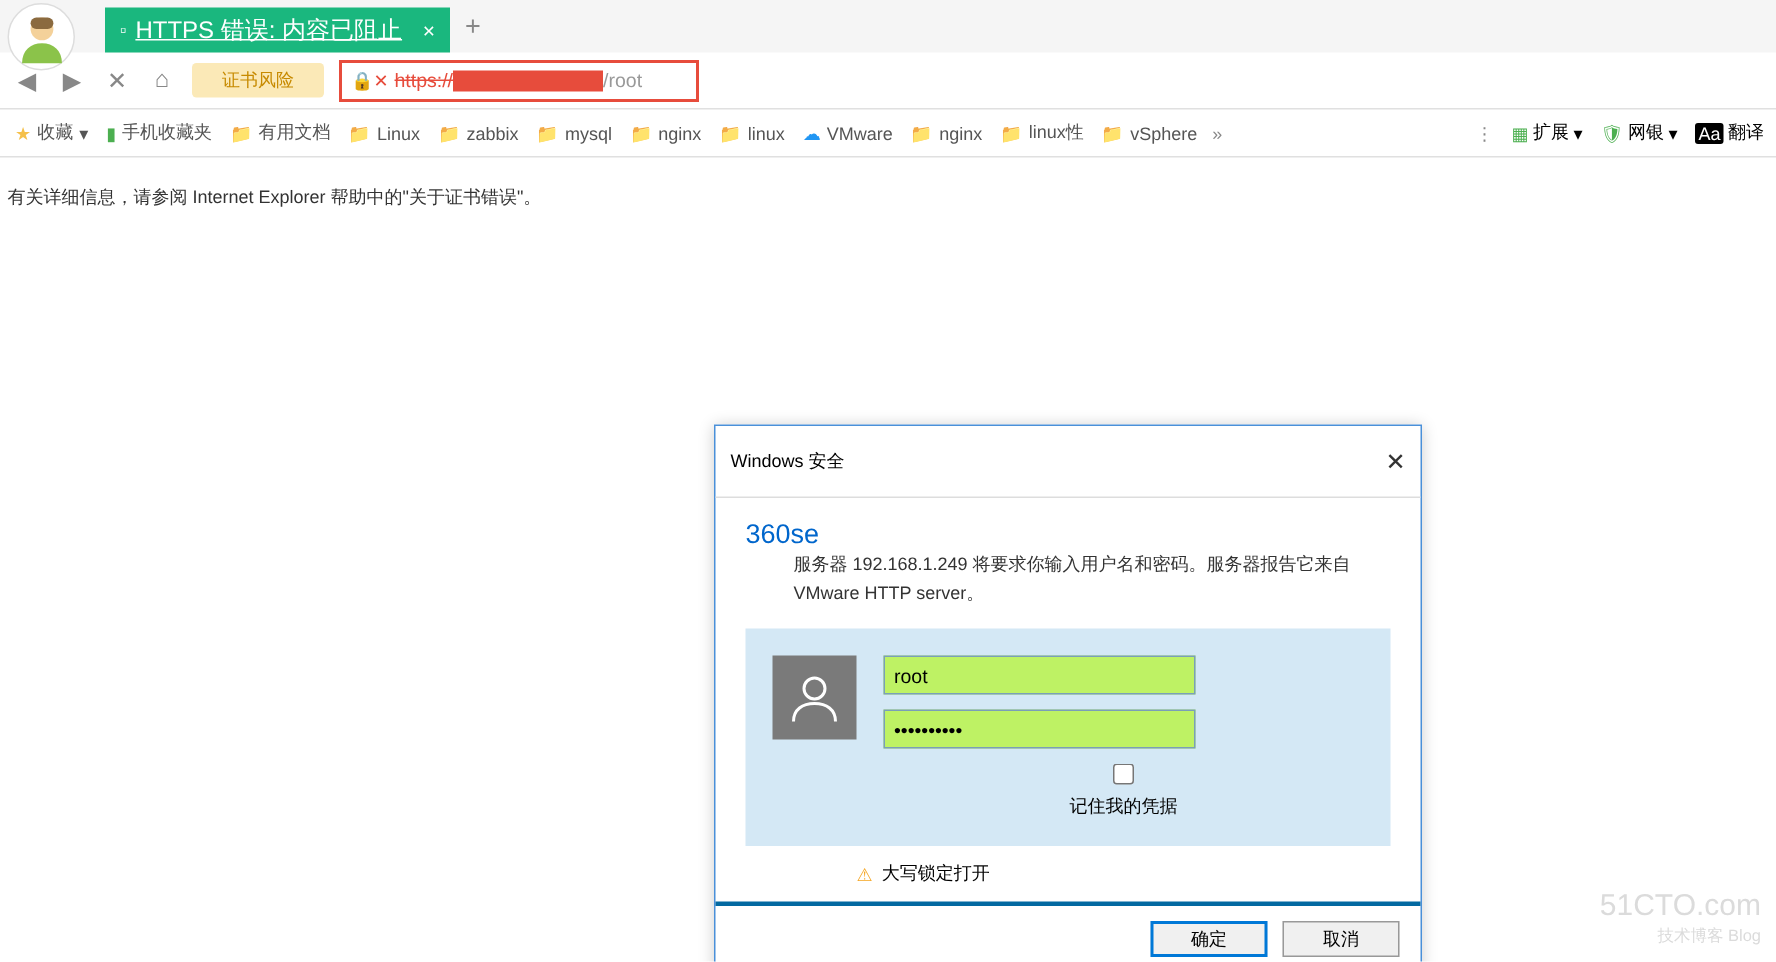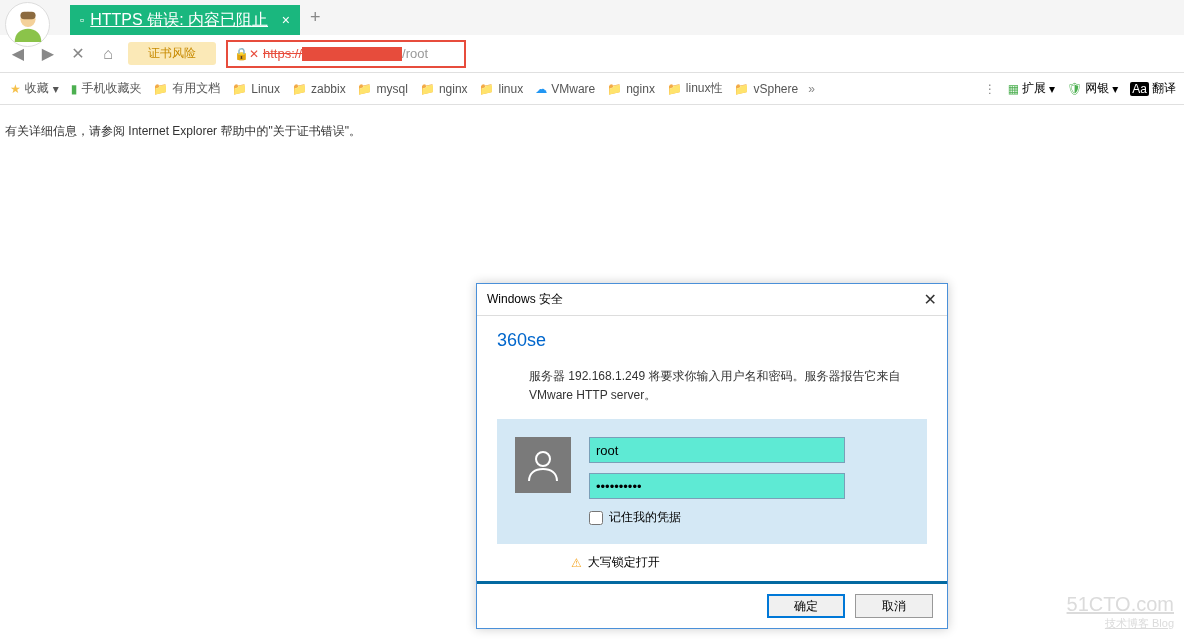--- a/index.html
+++ b/index.html
@@ -36,40 +36,40 @@
 .right-tools { margin-left: auto; display: flex; gap: 12px; align-items: center; }
 .ext-icon { display: flex; align-items: center; gap: 3px; }
 
 
 .content { padding: 18px 5px; }
 .err-title { color: #e74c3c; font-size: 14px; margin-bottom: 20px; }
 .err-text { color: #333; font-size: 12px; }
 
 
 .dialog { position: absolute; left: 476px; top: 283px; width: 472px; background: #fff; border: 1px solid #4a90d9; box-shadow: 0 0 10px rgba(0,0,0,.2); }
-.dialog-titlebar { height: 32px; display: flex; align-items: center; padding: 0 10px; border-bottom: 1px solid #ddd; }
+.dialog-titlebar { height: 48px; display: flex; align-items: center; padding: 0 10px; border-bottom: 1px solid #ddd; }
 .dialog-title { flex: 1; font-size: 12px; }
 .dialog-close { cursor: pointer; font-size: 16px; color: #333; }
 .dialog-body { padding: 14px 20px 10px; }
-.dialog-app { color: #0066cc; font-size: 18px; margin-bottom: 16px; }
+.dialog-app { color: #0066cc; font-size: 18px; margin-bottom: 0; }
 .dialog-msg { font-size: 12px; color: #333; line-height: 1.6; margin-bottom: 14px; margin-left: 32px; }
 .cred-box { background: #d4e8f5; padding: 18px; display: flex; gap: 18px; align-items: flex-start; }
 .user-icon { width: 56px; height: 56px; background: #7a7a7a; display: flex; align-items: center; justify-content: center; color: #fff; }
 .cred-fields { flex: 1; }
-.cred-input { width: 256px; height: 26px; border: 1px solid #7a9fb8; padding: 0 6px; font-size: 13px; margin-bottom: 10px; display: block; background: #5eead4; }
-.remember { display: flex; align-items: center; gap: 6px; font-size: 12px; }
+.cred-input { width: 208px; height: 26px; border: 1px solid #7a9fb8; padding: 0 6px; font-size: 13px; margin-bottom: 10px; display: block; background: #bef264; }
+.remember { display: flex; align-items: center; gap: 6px; font-size: 12px; flex-direction: column; }
 .remember input { width: 14px; height: 14px; }
 .caps-warn { display: flex; align-items: center; gap: 6px; font-size: 12px; margin: 10px 0 0 74px; }
 .warn-icon { color: #f5a623; }
 .dialog-footer { padding: 10px 14px; display: flex; justify-content: flex-end; gap: 10px; border-top: 3px solid #0369a1; }
 .dlg-btn { width: 78px; height: 24px; border: 1px solid #999; background: #f0f0f0; font-size: 12px; cursor: pointer; }
 .dlg-btn.primary { border: 2px solid #0078d7; }
 
 
-.watermark { position: absolute; right: 10px; bottom: 10px; color: #ccc; font-size: 20px; text-align: right; font-family: Arial; opacity: .7; text-decoration: underline; }
+.watermark { position: absolute; right: 10px; bottom: 10px; color: #ccc; font-size: 20px; text-align: right; font-family: Arial; opacity: .7; }
 .watermark .sub { font-size: 11px; }
 </style>
 </head>
 <body>
 
 <div class="avatar">
   <svg viewBox="0 0 40 40">
       <circle cx="20" cy="14" r="8" fill="#f4d19a"></circle>
       <path d="M6 38c0-9 6-14 14-14s14 5 14 14" fill="#8bc34a"></path>
       <rect x="12" y="6" width="16" height="8" rx="4" fill="#8b6a3f"></rect>

